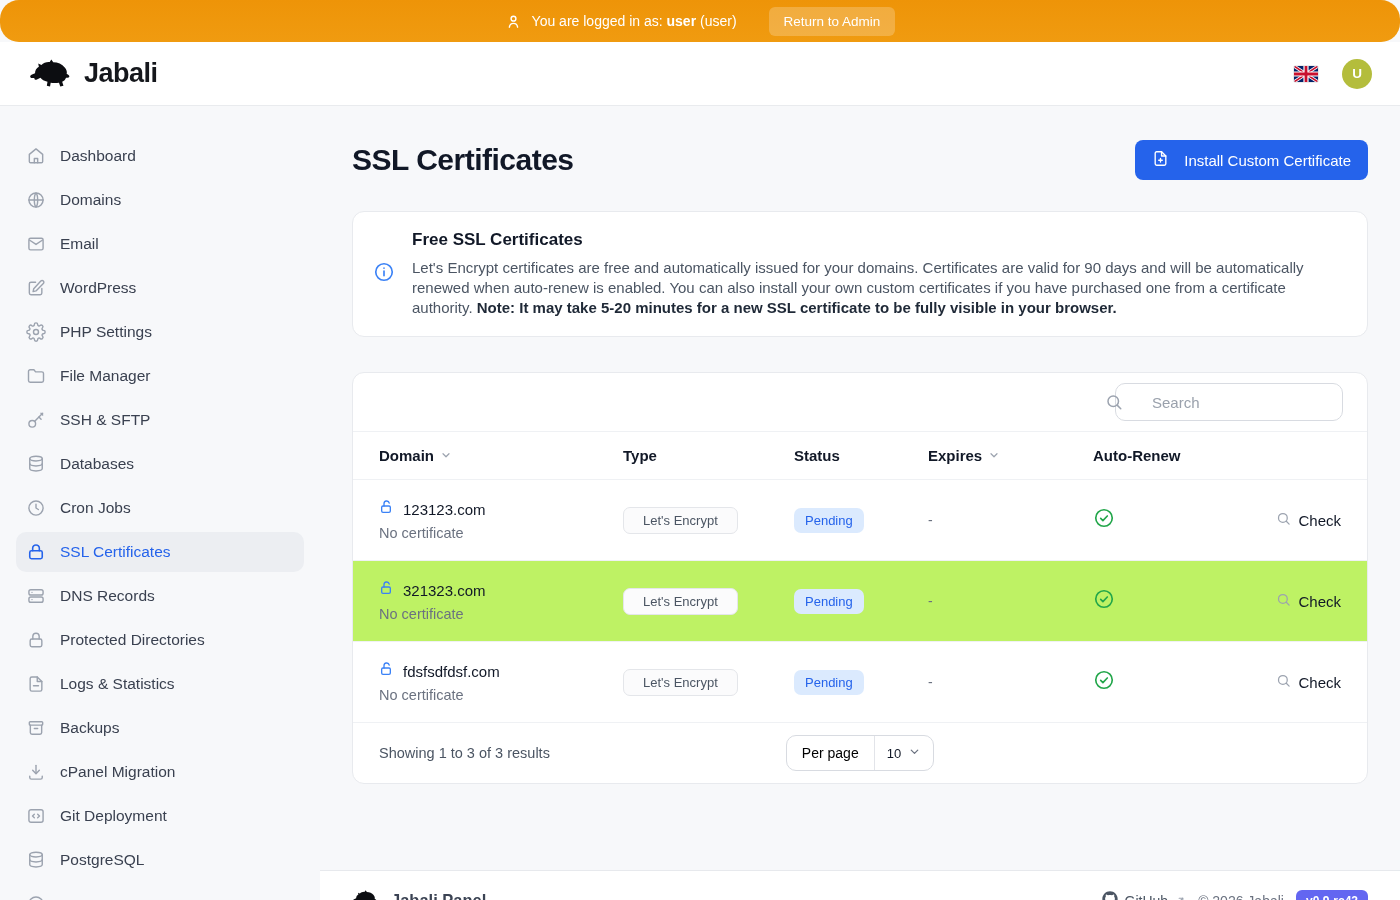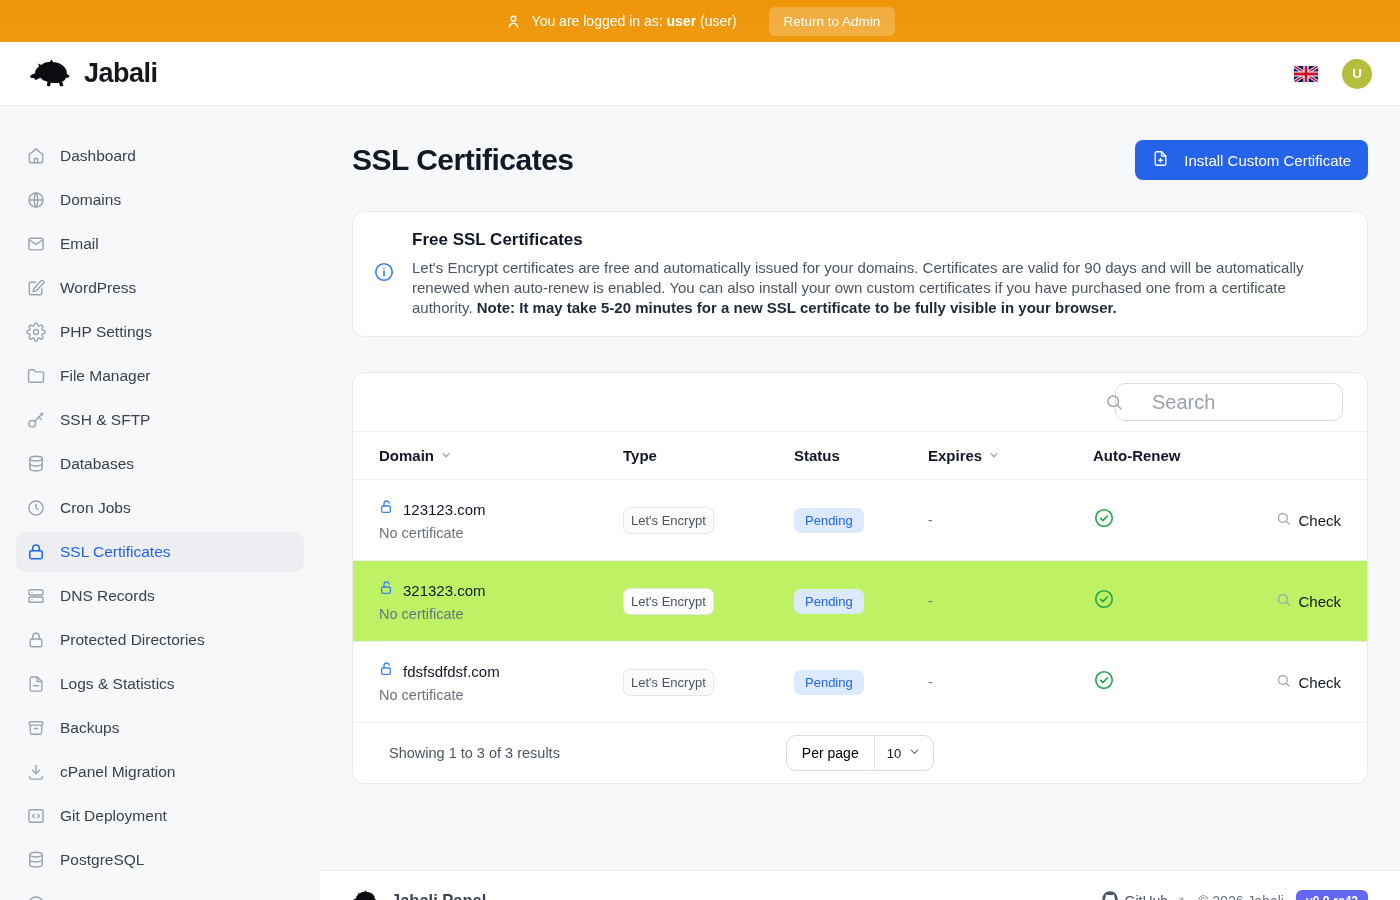--- a/index.html
+++ b/index.html
@@ -1,21 +1,21 @@
 <!DOCTYPE html>
 <html><head>
 <meta charset="utf-8">
 <style>
   * { margin:0; padding:0; box-sizing:border-box; }
   html,body { width:1400px; height:900px; overflow:hidden; background:#F7F8FA;
     font-family:"Liberation Sans","DejaVu Sans",sans-serif; }
 
   
   .impbar { height:42px; background:linear-gradient(180deg,#EE9408,#F09B10);
-    display:flex; align-items:center; justify-content:center; gap:10px; color:#fff; }
+    display:flex; align-items:center; justify-content:center; gap:10px; color:#fff;border-radius:19px; }
   .impbar .msg { font-size:14px; }
   .impbar .msg b { font-weight:700; }
   .impbar svg { display:block; }
   .return-btn { margin-left:22px; background:rgba(255,255,255,.22); color:#fff;
     border:none; border-radius:6px; padding:7px 15px; font-size:13.5px; cursor:pointer;
     font-family:inherit; }
 
   
   .topbar { height:64px; background:#fff; border-bottom:1px solid #E9EBEE;
     display:flex; align-items:center; justify-content:space-between; padding:0 28px; }
@@ -57,45 +57,45 @@
   .info-card h3 { font-size:17px; font-weight:700; color:#111827; margin-bottom:8px; }
   .info-card p { font-size:15px; line-height:20px; color:#4B5563; }
   .info-card p b { color:#1F2937; font-weight:700; }
 
   
   .table-card { margin-top:35px; background:#fff; border:1px solid #E8EAEE; border-radius:12px; overflow:hidden; }
   .search-row { height:58px; display:flex; align-items:center; justify-content:flex-end; padding:0 24px; }
   .search-box { position:relative; }
   .search-box svg { position:absolute; left:11px; top:10px; }
   .search-input { width:228px; height:38px; border:1px solid #D8DBE1; border-radius:10px;
-    padding:0 12px 0 36px; font-size:20px; color:#374151; outline:none; font-family:inherit;
+    padding:0 12px 0 36px; font-size:15px; color:#374151; outline:none; font-family:inherit;
     background:#fff;margin-left:21px; }
   .search-input::placeholder { color:#9AA1AC; }
 
   .tgrid { display:grid; grid-template-columns:244px 171px 134px 165px 150px 1fr;
     align-items:center; padding:0 26px; }
   .thead { height:49px; border-top:1px solid #EFF1F4; border-bottom:1px solid #EFF1F4; }
   .th { display:flex; align-items:center; gap:6px; font-size:15px; font-weight:700; color:#111827; }
   .th svg { margin-top:1px; }
   .trow { height:81px; border-bottom:1px solid #EFF1F4; }
   .trow.alt { background:#bef264; }
   .dom-line { display:flex; align-items:center; gap:8px; }
   .dom-name { font-size:15px; color:#111827; }
   .dom-sub { font-size:14.5px; color:#6B7280; margin-top:6px; }
   .chip-type { display:inline-block; border:1px solid #E4E6EA; background:#FBFBFC; color:#4B5563;
-    font-size:13px; border-radius:7px; padding:5px 7px; }
+    font-size:13px; border-radius:7px; padding:5px 19px; }
   .chip-status { display:inline-block; background:#DBEAFE; color:#2563EB; font-size:13px;
     border-radius:7px; padding:5px 11px; }
   .dash { font-size:14px; color:#6B7280; }
   .action-cell { display:flex; justify-content:flex-end; }
   .check-link { display:flex; align-items:center; gap:7px; font-size:15px; color:#111827;
     background:none; border:none; cursor:pointer; font-family:inherit; }
 
   .tfoot { height:60px; position:relative; display:flex; align-items:center; justify-content:center; }
-  .showing { position:absolute; left:36px; font-size:14.5px; color:#4B5563; }
+  .showing { position:absolute; left:26px; font-size:14.5px; color:#4B5563; }
   .perpage { display:flex; align-items:stretch; border:1px solid #D8DBE1; border-radius:10px;
     overflow:hidden; background:#fff; cursor:pointer; }
   .perpage .pp-label { padding:9px 15px; font-size:14px; color:#000000; border-right:1px solid #E2E4E9; }
   .perpage .pp-value { padding:9px 12px; font-size:13px; color:#111827; display:flex; align-items:center; gap:7px; }
 
   
   .page-footer { margin-top:86px; background:#fff; border-top:1px solid #E7E9ED;
     padding:18px 32px; height:120px; }
   .pf-row { display:flex; align-items:center; justify-content:space-between; }
   .pf-left { display:flex; align-items:center; gap:12px; }

